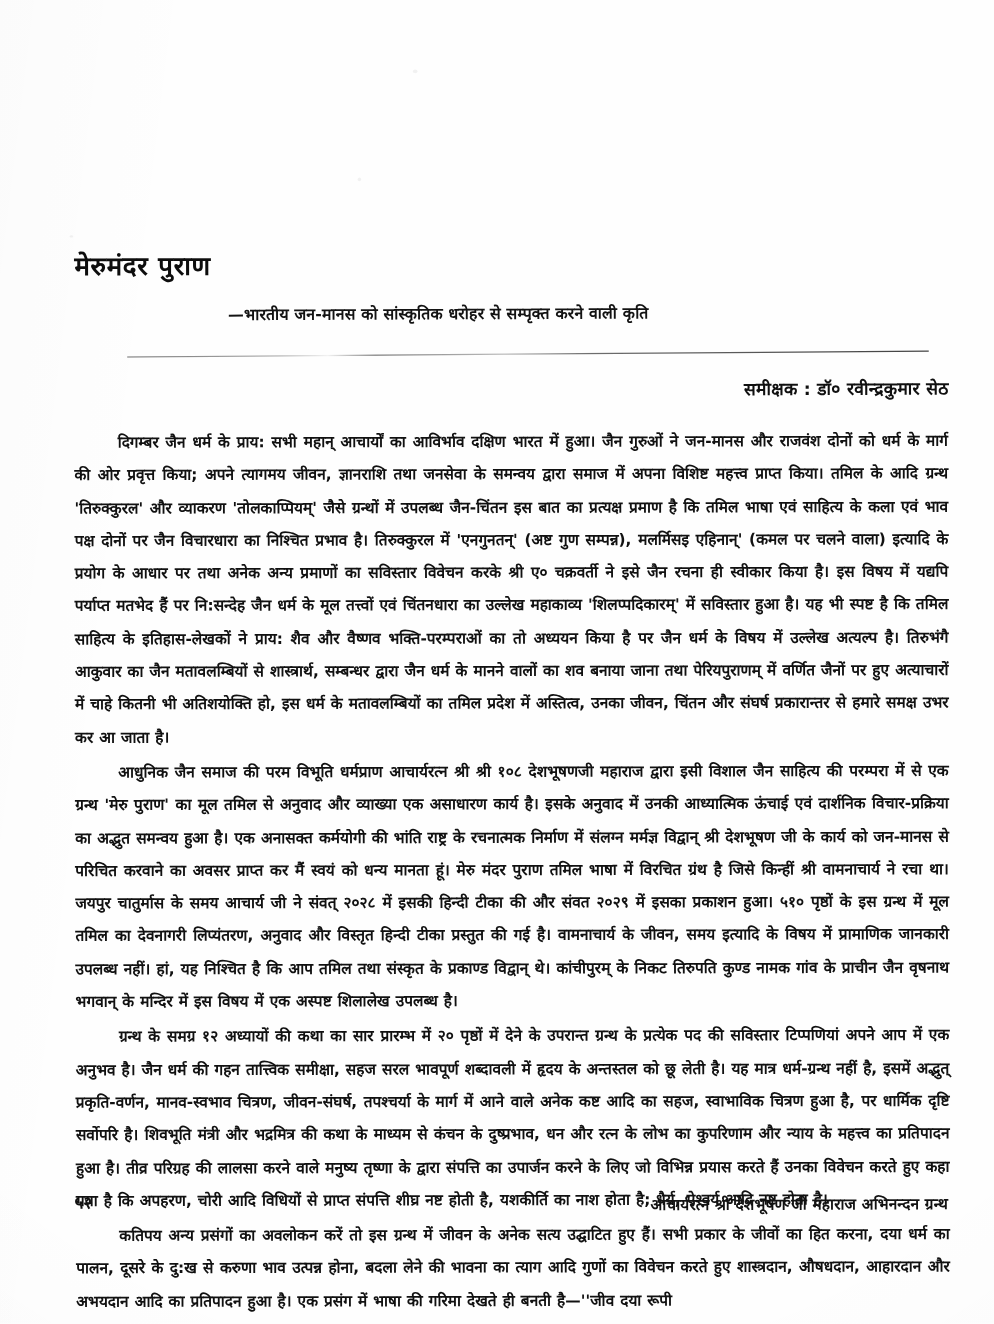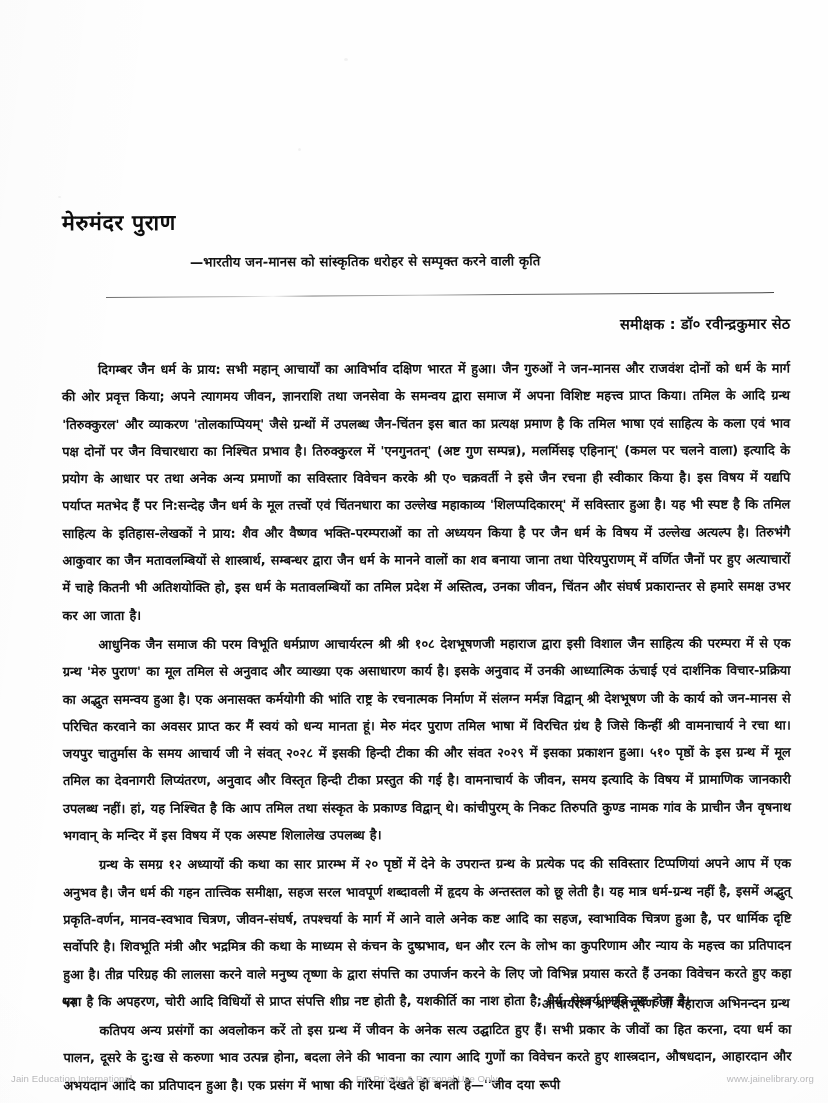--- a/index.html
+++ b/index.html
@@ -207,19 +207,14 @@
     <div class="running-title">आचार्यरत्न श्री देशभूषण जी महाराज अभिनन्दन ग्रन्थ</div>
 
   </div>
 
   <div id="scan-tint"></div>
   <div class="speck" style="left:344px;top:58px;width:4px;height:3px;"></div>
   <div class="speck" style="left:148px;top:222px;width:5px;height:2px;"></div>
   <div class="speck" style="left:298px;top:148px;width:3px;height:3px;"></div>
   <div class="speck" style="left:58px;top:196px;width:3px;height:2px;"></div>
 
-  <div id="watermark-bar">
-    <span class="wm" id="wm-left">Jain Education International</span>
-    <span class="wm" id="wm-center">For Private &amp; Personal Use Only</span>
-    <span class="wm" id="wm-right">www.jainelibrary.org</span>
-  </div>
 
 </div>
 
 </body></html>

